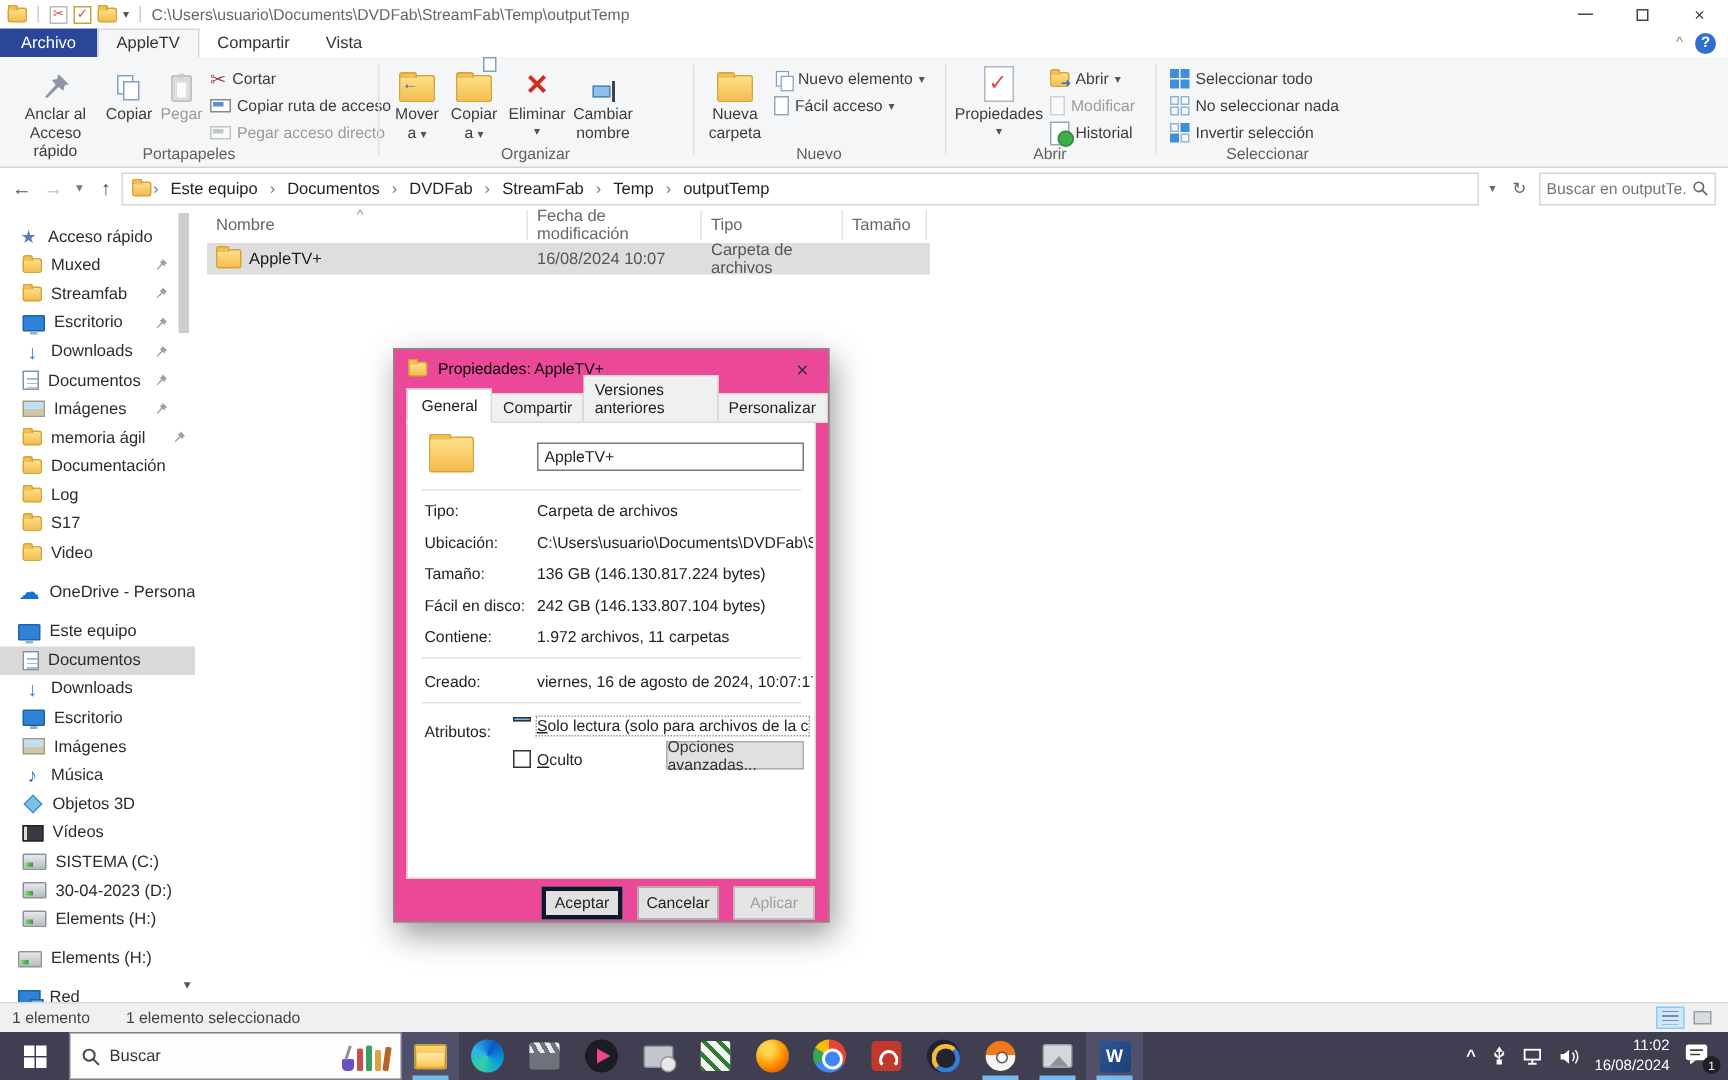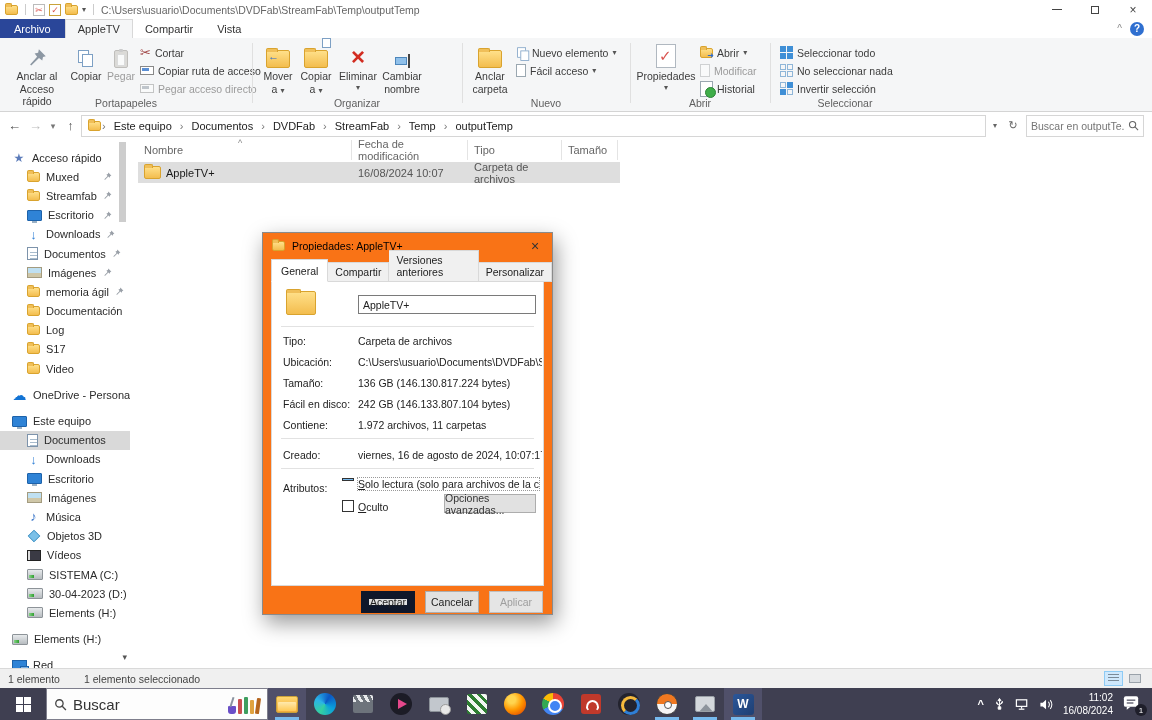--- a/index.html
+++ b/index.html
@@ -79,21 +79,21 @@
   .csep{color:#777;font-size:11px;padding:0 1px}
   .addr-side{width:18px;height:22px;display:flex;align-items:center;justify-content:center;color:#666}
   .searchbox{width:118px;height:22px;border:1px solid #d6d6d6;display:flex;align-items:center;margin:0 8px 0 4px;padding:0 4px;gap:3px}
   .searchbox input{border:none;outline:none;flex:1;width:0;font-size:10.5px;color:#777;font-family:inherit;background:transparent}
   .mag{flex:none}
 
   
   .main{position:absolute;left:0;top:139px;right:0;height:529px;background:#fff}
   .sidebar{position:absolute;left:0;top:0;bottom:0;width:130px;padding-top:9px;overflow:hidden}
   .sit{height:19.2px;display:flex;align-items:center;gap:6px;color:#2b2b2b;white-space:nowrap}
-  .lvl0{padding-left:12px}.lvl1{padding-left:27px}
+  .lvl0{padding-left:12px}.lvl1{padding-left:15px}
   .sit .pin{margin-left:auto;margin-right:18px;flex:none}
   .sit.sel{background:#d9d9d9}
   .gapt{margin-top:7px}
   .sb-thumb{position:absolute;right:4px;top:3px;width:7px;height:80px;background:#cdcdcd}
   .sb-down{position:absolute;right:3px;bottom:6px;color:#555;font-size:9px}
   .ico-desk{width:15px;height:11px;background:#2f83d6;border:1px solid #1d62aa;border-radius:1px;position:relative;flex:none}
   .ico-desk::after{content:"";position:absolute;left:4px;bottom:-3px;width:5px;height:2px;background:#9ab0c4}
   .ico-doc{width:11px;height:13px;background:#fff;border:1px solid #7d93ab;flex:none;background-image:repeating-linear-gradient(#fff 0 2px,#a9bccd 2px 3px);background-size:7px 100%;background-position:2px 2px;background-repeat:no-repeat}
   .ico-pic{width:15px;height:11px;background:linear-gradient(180deg,#bfe0f2 55%,#cfc7a8 55%);border:1px solid #a39b7f;flex:none}
   .ico-dl{color:#2f7fd6;font-weight:bold;font-size:13px;flex:none;width:13px;text-align:center}
@@ -120,49 +120,49 @@
 
   
   .statusbar{position:absolute;left:0;top:668px;right:0;height:20px;background:#f0f0f0;border-top:1px solid #d9d9d9;display:flex;align-items:center;padding:0 8px;font-size:10.5px;color:#444;gap:24px}
   .views{margin-left:auto;display:flex;gap:2px}
   .vbtn{width:19px;height:15px;border:1px solid transparent;display:flex;align-items:center;justify-content:center}
   .vbtn.on{background:#cfe8fc;border-color:#8ecbf5}
   .v-det{width:11px;height:9px;background:repeating-linear-gradient(#7a8a98 0 1px,transparent 1px 3px)}
   .v-thumb{width:12px;height:9px;background:#d8dce0;border:1px solid #9aa2aa}
 
   
-  .dialog{position:absolute;left:262px;top:232px;width:291px;height:383px;background:#f97316;border:1px solid #8a8a8a;box-shadow:3px 8px 20px rgba(0,0,0,.4);font-size:10.5px}
+  .dialog{position:absolute;left:262px;top:232px;width:291px;height:383px;background:#ec4899;border:1px solid #8a8a8a;box-shadow:3px 8px 20px rgba(0,0,0,.4);font-size:10.5px}
   .dtitle{height:26px;display:flex;align-items:center;padding-left:9px;gap:7px;color:#000}
   .dclose{margin-left:auto;width:34px;height:26px;display:flex;align-items:center;justify-content:center;font-size:14px;color:#333}
   .dtabs{position:absolute;left:8px;top:29px;display:flex;align-items:flex-end;height:20px}
   .dtab{padding:3px 7px 3px;border:1px solid #d9d9d9;background:#f0f0f0;color:#222;border-left:none}
   .dtab:first-child{border-left:1px solid #d9d9d9}
   .dtab.active{background:#fff;border:1px solid #d9d9d9;border-bottom-color:#fff;padding:5px 9px 4px;position:relative;z-index:2}
   .dpage{position:absolute;left:8px;right:8px;top:48px;height:305px;background:#fff;border:1px solid #d9d9d9}
   .dlab{position:absolute;left:11px;color:#222}
   .dval{position:absolute;left:86px;right:1px;color:#222;white-space:nowrap;overflow:hidden}
   .dsep{position:absolute;left:9px;right:9px;height:1px;background:#e2e2e2}
   .dinput{position:absolute;left:86px;top:13px;width:178px;height:19px;border:1px solid #7a7a7a;padding:0 4px;font-size:10.5px;font-family:inherit;color:#222}
   .chk{position:absolute;width:12px;height:12px;background:#fff;border:1px solid #333}
   .chk.ind::after{content:"";position:absolute;inset:2px;background:#111}
   .aklabel{display:block}
   .aklabel::first-letter{text-decoration:underline}
   .focusdot{outline:1px dotted #999}
   .advbtn{position:absolute;left:172px;top:212px;width:92px;height:19px;background:#e1e1e1;border:1px solid #adadad;display:flex;align-items:center;justify-content:center}
   .dbtn{position:absolute;top:358px;width:54px;height:22px;background:#e1e1e1;border:1px solid #adadad;display:flex;align-items:center;justify-content:center;color:#222}
-  .dbtn.def{border:8px solid #0f172a}
+  .dbtn.def{border:3px solid #0f172a}
   .dbtn.disb{color:#9e9e9e;border-color:#bfbfbf;background:#e5e5e5}
 
   
   .taskbar{position:absolute;left:0;top:688px;right:0;height:32px;background:#3f3f51;display:flex;align-items:stretch;color:#fff}
   .start{width:46px;display:flex;align-items:center;justify-content:center}
   .winlogo{display:grid;grid-template-columns:7px 7px;grid-template-rows:7px 7px;gap:1px}
   .winlogo span{background:#fff}
   .tsearch{width:222px;background:#fdfdfd;border:1px solid #7e7e8c;display:flex;align-items:center;color:#333;padding:0 7px;gap:6px}
-  .tsearch .ph{color:#333;font-size:15px}
+  .tsearch .ph{color:#333;font-size:11px}
   .sdecor{margin-left:auto;display:flex;align-items:flex-end;gap:2px;height:20px}
   .ink{width:8px;height:8px;background:#6a4fc8;border-radius:1px 1px 3px 3px;position:relative}
   .ink::after{content:"";position:absolute;left:3px;top:-9px;width:2px;height:10px;background:#8a93a0;transform:rotate(18deg)}
   .bk{width:4px;border-radius:1px}
   .bk1{height:15px;background:#c94f4f}.bk2{height:17px;background:#3f9e5f}.bk3{height:14px;background:#e0a23f}.bk4{height:16px;background:#b5651d;transform:rotate(8deg)}
   .tapp{width:38px;display:flex;align-items:center;justify-content:center;position:relative}
   .tapp.active{background:#50506a}
   .ind{position:absolute;bottom:0;left:7px;right:7px;height:3px;background:#76b9ed}
   .tb-exp{width:22px;height:17px;background:linear-gradient(180deg,#ffd76e,#f0a93c);border:1px solid #caa23a;border-radius:2px;position:relative}
   .tb-exp::after{content:"";position:absolute;left:1px;right:1px;bottom:1px;height:9px;background:linear-gradient(180deg,#ffe9ad,#ffca55);border-radius:1px}
@@ -306,21 +306,21 @@
       <span>Cambiar</span>
         <span>nombre</span>
     </div>
     <div class="rg-label" style="left:252px;width:210px">Organizar</div>
     <div class="rsep" style="left:462px"></div>
 
     <div class="bigbtn" style="left:470px;width:40px">
       <span class="bicon">
           <span class="fold f22 ic"></span>
         </span>
-      <span>Anclar</span>
+      <span>Nueva</span>
         <span>carpeta</span>
     </div>
     <div class="smallbtn" style="left:516px;top:6px">
       <span class="ic-copy ic" style="width:12px;height:13px;transform:scale(.8)">
           <i></i>
           <b></b>
         </span>
       <span>Nuevo elemento</span>
         <span class="caret">▾</span>
     </div>

